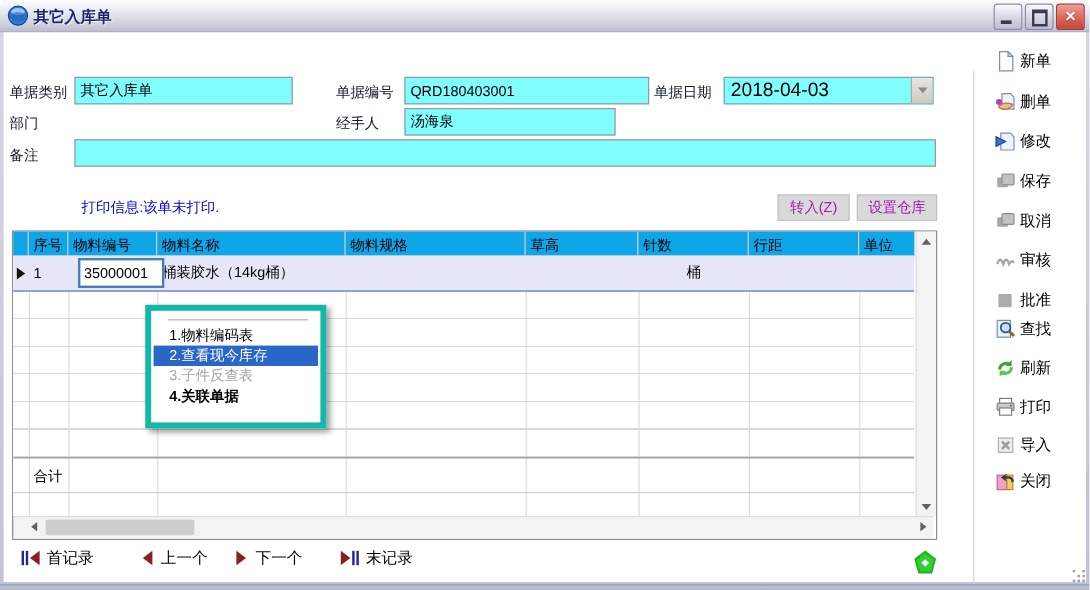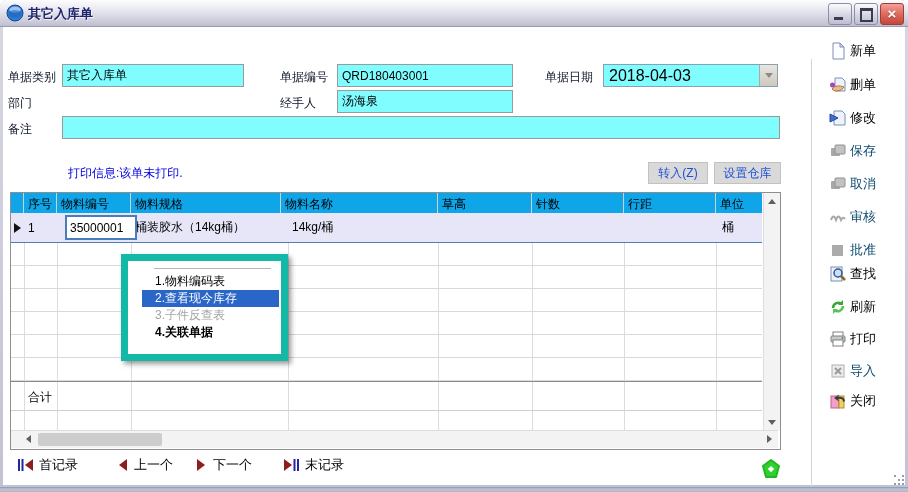--- a/index.html
+++ b/index.html
@@ -15,21 +15,21 @@
   .glyph-x{position:absolute;left:0;top:0;width:22px;height:20px;color:#fff;font-size:15px;font-weight:bold;text-align:center;line-height:19px;text-shadow:0 1px 1px rgba(0,0,0,.35);}
   .client{position:absolute;left:3px;top:27px;width:902px;height:458px;background:#fff;}
   .abs{position:absolute;}
   .lbl{font-size:12px;color:#0f172a;white-space:nowrap;}
   .fld{background:#7ffdff;border:1px solid #9a9a9a;font-size:12px;color:#000;padding:0 4px;font-family:"Liberation Sans","DejaVu Sans",sans-serif;box-sizing:border-box;height:23px;}
   .combo{background:#7ffdff;border:1px solid #8aa0b2;box-sizing:border-box;height:23px;display:flex;align-items:center;}
   .combo .val{flex:1;font-size:16px;padding-left:5px;}
   .combo .drop{width:17px;height:21px;background:linear-gradient(#e8e6e0,#cdc9c0);border-left:1px solid #aaa;display:flex;align-items:center;justify-content:center;}
   .tri-down{width:0;height:0;border-left:4px solid transparent;border-right:4px solid transparent;border-top:5px solid #8a8a8a;}
   .printinfo{font-size:12px;color:#0000e0;}
-  .btn-gray{background:#d9d9d9;border:1px solid #c2c2c2;color:#1d4ed8;font-size:12px;text-align:center;line-height:20px;box-sizing:border-box;}
+  .btn-gray{background:#d9d9d9;border:1px solid #c2c2c2;color:#a21caf;font-size:12px;text-align:center;line-height:20px;box-sizing:border-box;}
   
   .grid-frame{left:7px;top:165px;width:769px;height:256px;border:1px solid #8e8e8e;background:#fff;}
   .ghead{position:absolute;left:0;top:0;height:20px;display:flex;background:#0ea5e9;border-bottom:1px solid #a9a9a9;}
   .ghead .hc{box-sizing:border-box;border-right:1px solid #d0d0d0;font-size:12px;padding:3px 0 0 4px;white-space:nowrap;overflow:hidden;}
   .gbody{position:absolute;left:0;top:20px;width:751px;height:217px;background:#fff;overflow:hidden;}
   .vline{position:absolute;top:0;width:1px;height:217px;background:#dcdcdc;}
   .emptyrows{position:absolute;left:0;top:30px;width:751px;height:138px;background:repeating-linear-gradient(to bottom,transparent 0 22px,#d9d9d9 22px 23px);}
   .row1{position:absolute;left:0;top:0;width:751px;height:30px;background:#e6e6f8;border-bottom:1px solid #4a7ebb;box-sizing:border-box;display:flex;align-items:center;}
   .row1 .c{font-size:12px;white-space:nowrap;overflow:hidden;}
   .ind-arrow{width:0;height:0;border-top:5px solid transparent;border-bottom:5px solid transparent;border-left:7px solid #111;}
@@ -39,31 +39,31 @@
   .vscroll{position:absolute;right:0;top:0;width:16px;height:237px;background:#f3f3f3;border-left:1px solid #ddd;}
   .hscroll{position:absolute;left:0;top:237px;width:767px;height:17px;background:#f3f3f3;border-top:1px solid #ddd;}
   .sb-btn{position:absolute;width:16px;height:16px;display:flex;align-items:center;justify-content:center;}
   .tri-up2{width:0;height:0;border-left:4px solid transparent;border-right:4px solid transparent;border-bottom:5px solid #606060;}
   .tri-dn2{width:0;height:0;border-left:4px solid transparent;border-right:4px solid transparent;border-top:5px solid #606060;}
   .tri-l2{width:0;height:0;border-top:4px solid transparent;border-bottom:4px solid transparent;border-right:5px solid #606060;}
   .tri-r2{width:0;height:0;border-top:4px solid transparent;border-bottom:4px solid transparent;border-left:5px solid #606060;}
   .hthumb{position:absolute;left:18px;top:2px;width:124px;height:13px;background:#cdcdcd;border-radius:2px;}
   .corner-black{position:absolute;left:0;top:237px;width:9px;height:17px;background:#1c1c1c;}
   
-  .menu{left:118px;top:227px;width:141px;background:#fff;border:7px solid #14b8a6;box-shadow:3px 3px 5px rgba(0,0,0,.4);padding:5px 0 13px 12px;z-index:60;}
+  .menu{left:118px;top:227px;width:141px;background:#fff;border:5px solid #14b8a6;box-shadow:3px 3px 5px rgba(0,0,0,.4);padding:5px 0 13px 0;z-index:60;}
   .menu .sep{height:1px;background:#b5b5b5;margin:2px 10px 4px 14px;}
   .mi{height:17px;line-height:17px;font-size:12px;color:#000;padding-left:13px;margin:0 2px;white-space:nowrap;}
   .mi.sel{background:#2a65c8;color:#fff;}
   .mi.dis{color:#a5a5a5;}
   .mi.bold{font-weight:bold;}
   
   .side-sep{left:808px;top:32px;width:1px;height:448px;background:#d5d5e2;}
   .side-item{position:absolute;left:826px;width:78px;height:22px;display:flex;align-items:center;gap:3px;cursor:pointer;}
   .side-item .slabel{font-size:13px;color:#000;white-space:nowrap;}
-  .side-item.dis .slabel{color:#0c4a6e;}
+  .side-item.dis .slabel{color:#000000;}
   
   .nav-item{position:absolute;top:456px;display:flex;align-items:center;gap:5px;font-size:13px;color:#000;cursor:pointer;white-space:nowrap;}
   .bottom-frame{position:absolute;left:0;bottom:0;width:908px;height:5px;background:linear-gradient(#7d9ab5,#c2c2d2 40%,#b4b4c8);}
   .grip{position:absolute;right:4px;bottom:7px;width:10px;height:10px;}
   .grip i{position:absolute;width:2px;height:2px;background:#9a9aa8;box-shadow:8px 0 0 #9a9aa8,4px 4px 0 #9a9aa8,8px 4px 0 #9a9aa8,0 8px 0 #9a9aa8,4px 8px 0 #9a9aa8,8px 8px 0 #9a9aa8;}
 </style>
 </head>
 <body>
 
 <div class="window">
@@ -85,21 +85,21 @@
           <span class="glyph-x">×</span>
         </div>
     </div>
   </div>
 
   <div class="client">
 
     <span class="lbl abs" style="left:5px;top:42px;">单据类别</span>
     <input class="fld abs" style="left: 59px; top: 37px; width: 182px;" value="其它入库单">
     <span class="lbl abs" style="left:277px;top:42px;">单据编号</span>
-    <input class="fld abs" style="left: 334px; top: 37px; width: 176px;" value="QRD180403001">
+    <input class="fld abs" style="left: 334px; top: 37px; width: 204px;" value="QRD180403001">
     <span class="lbl abs" style="left:542px;top:42px;">单据日期</span>
     <div class="combo abs" style="left:600px;top:37px;width:175px;">
       <span class="val">2018-04-03</span>
       <span class="drop">
           <i class="tri-down"></i>
         </span>
     </div>
     <span class="lbl abs" style="left:5px;top:68px;">部门</span>
     <span class="lbl abs" style="left:277px;top:68px;">经手人</span>
     <input class="fld abs" style="left: 334px; top: 63px; width: 176px;" value="汤海泉">
@@ -108,22 +108,22 @@
 
     <span class="printinfo abs" style="left:65px;top:138px;">打印信息:该单未打印.</span>
     <div class="btn-gray abs" style="left:645px;top:135px;width:60px;height:22px;">转入(Z)</div>
     <div class="btn-gray abs" style="left:711px;top:135px;width:67px;height:22px;">设置仓库</div>
 
     <div class="abs grid-frame">
       <div class="ghead">
         <div class="hc" style="width:13px;"></div>
         <div class="hc" style="width:33px;">序号</div>
         <div class="hc" style="width:74px;">物料编号</div>
+        <div class="hc" style="width:157px;">物料名称</div>
         <div class="hc" style="width:150px;">物料规格</div>
-        <div class="hc" style="width:157px;">物料名称</div>
         <div class="hc" style="width:94px;">草高</div>
         <div class="hc" style="width:92px;">针数</div>
         <div class="hc" style="width:92px;">行距</div>
         <div class="hc" style="width:46px;border-right:none;">单位</div>
       </div>
 
       <div class="gbody">
         <i class="vline" style="left:13px;"></i>
         <i class="vline" style="left:46px;"></i>
         <i class="vline" style="left:120px;"></i>
@@ -135,21 +135,20 @@
 
         <div class="emptyrows"></div>
 
         <div class="row1">
           <span class="c" style="width:13px;display:flex;justify-content:center;">
               <i class="ind-arrow"></i>
             </span>
           <span class="c" style="width:33px;padding-left:4px;box-sizing:border-box;">1</span>
           <span class="c" style="width:74px;"></span>
           <span class="c" style="width:157px;padding-left:4px;box-sizing:border-box;">桶装胶水（14kg桶）</span>
-          <span class="c" style="width:150px;padding-left:4px;box-sizing:border-box;">14kg/桶</span>
           <span class="c" style="width:94px;"></span>
           <span class="c" style="width:92px;"></span>
           <span class="c" style="width:92px;"></span>
           <span class="c" style="width:46px;padding-left:6px;box-sizing:border-box;">桶</span>
         </div>
         <input class="editcell" value="35000001" style="">
 
         <div class="totalrow">
           <span>合计</span>
         </div>

